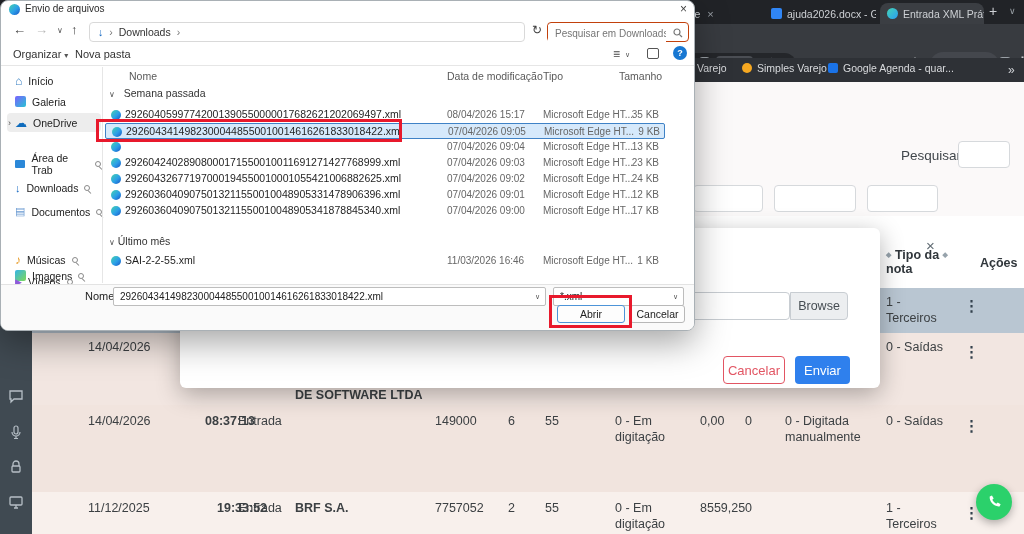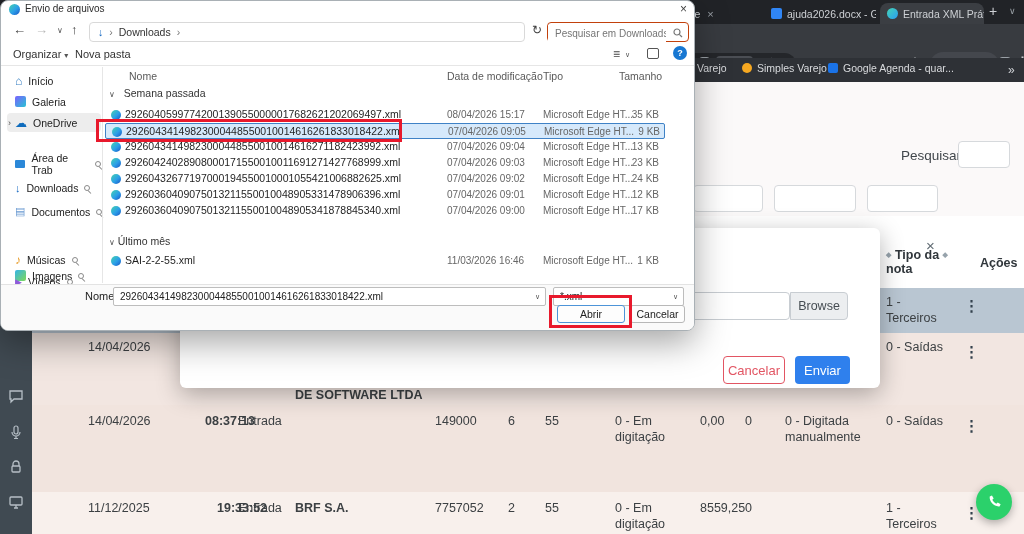--- a/index.html
+++ b/index.html
@@ -315,21 +315,20 @@
     </div>
     <div class="frow" style="top:122px;background:#d6e9fb;border:1px solid #3f82c6;border-radius:2px;">
       <span class="ficon edgeico"></span>
       <span class="fname">29260434149823000448550010014616261833018422.xml</span>
       <span class="fdate">07/04/2026 09:05</span>
       <span class="ftype">Microsoft Edge HT...</span>
       <span class="fsize">9 KB</span>
     </div>
     <div class="frow" style="top:138px;">
       <span class="ficon edgeico"></span>
-      <span class="fname">29260434149823000448550010014616271182423992.xml</span>
       <span class="fdate">07/04/2026 09:04</span>
       <span class="ftype">Microsoft Edge HT...</span>
       <span class="fsize">13 KB</span>
     </div>
     <div class="frow" style="top:154px;">
       <span class="ficon edgeico"></span>
       <span class="fname">29260424028908000171550010011691271427768999.xml</span>
       <span class="fdate">07/04/2026 09:03</span>
       <span class="ftype">Microsoft Edge HT...</span>
       <span class="fsize">23 KB</span>

